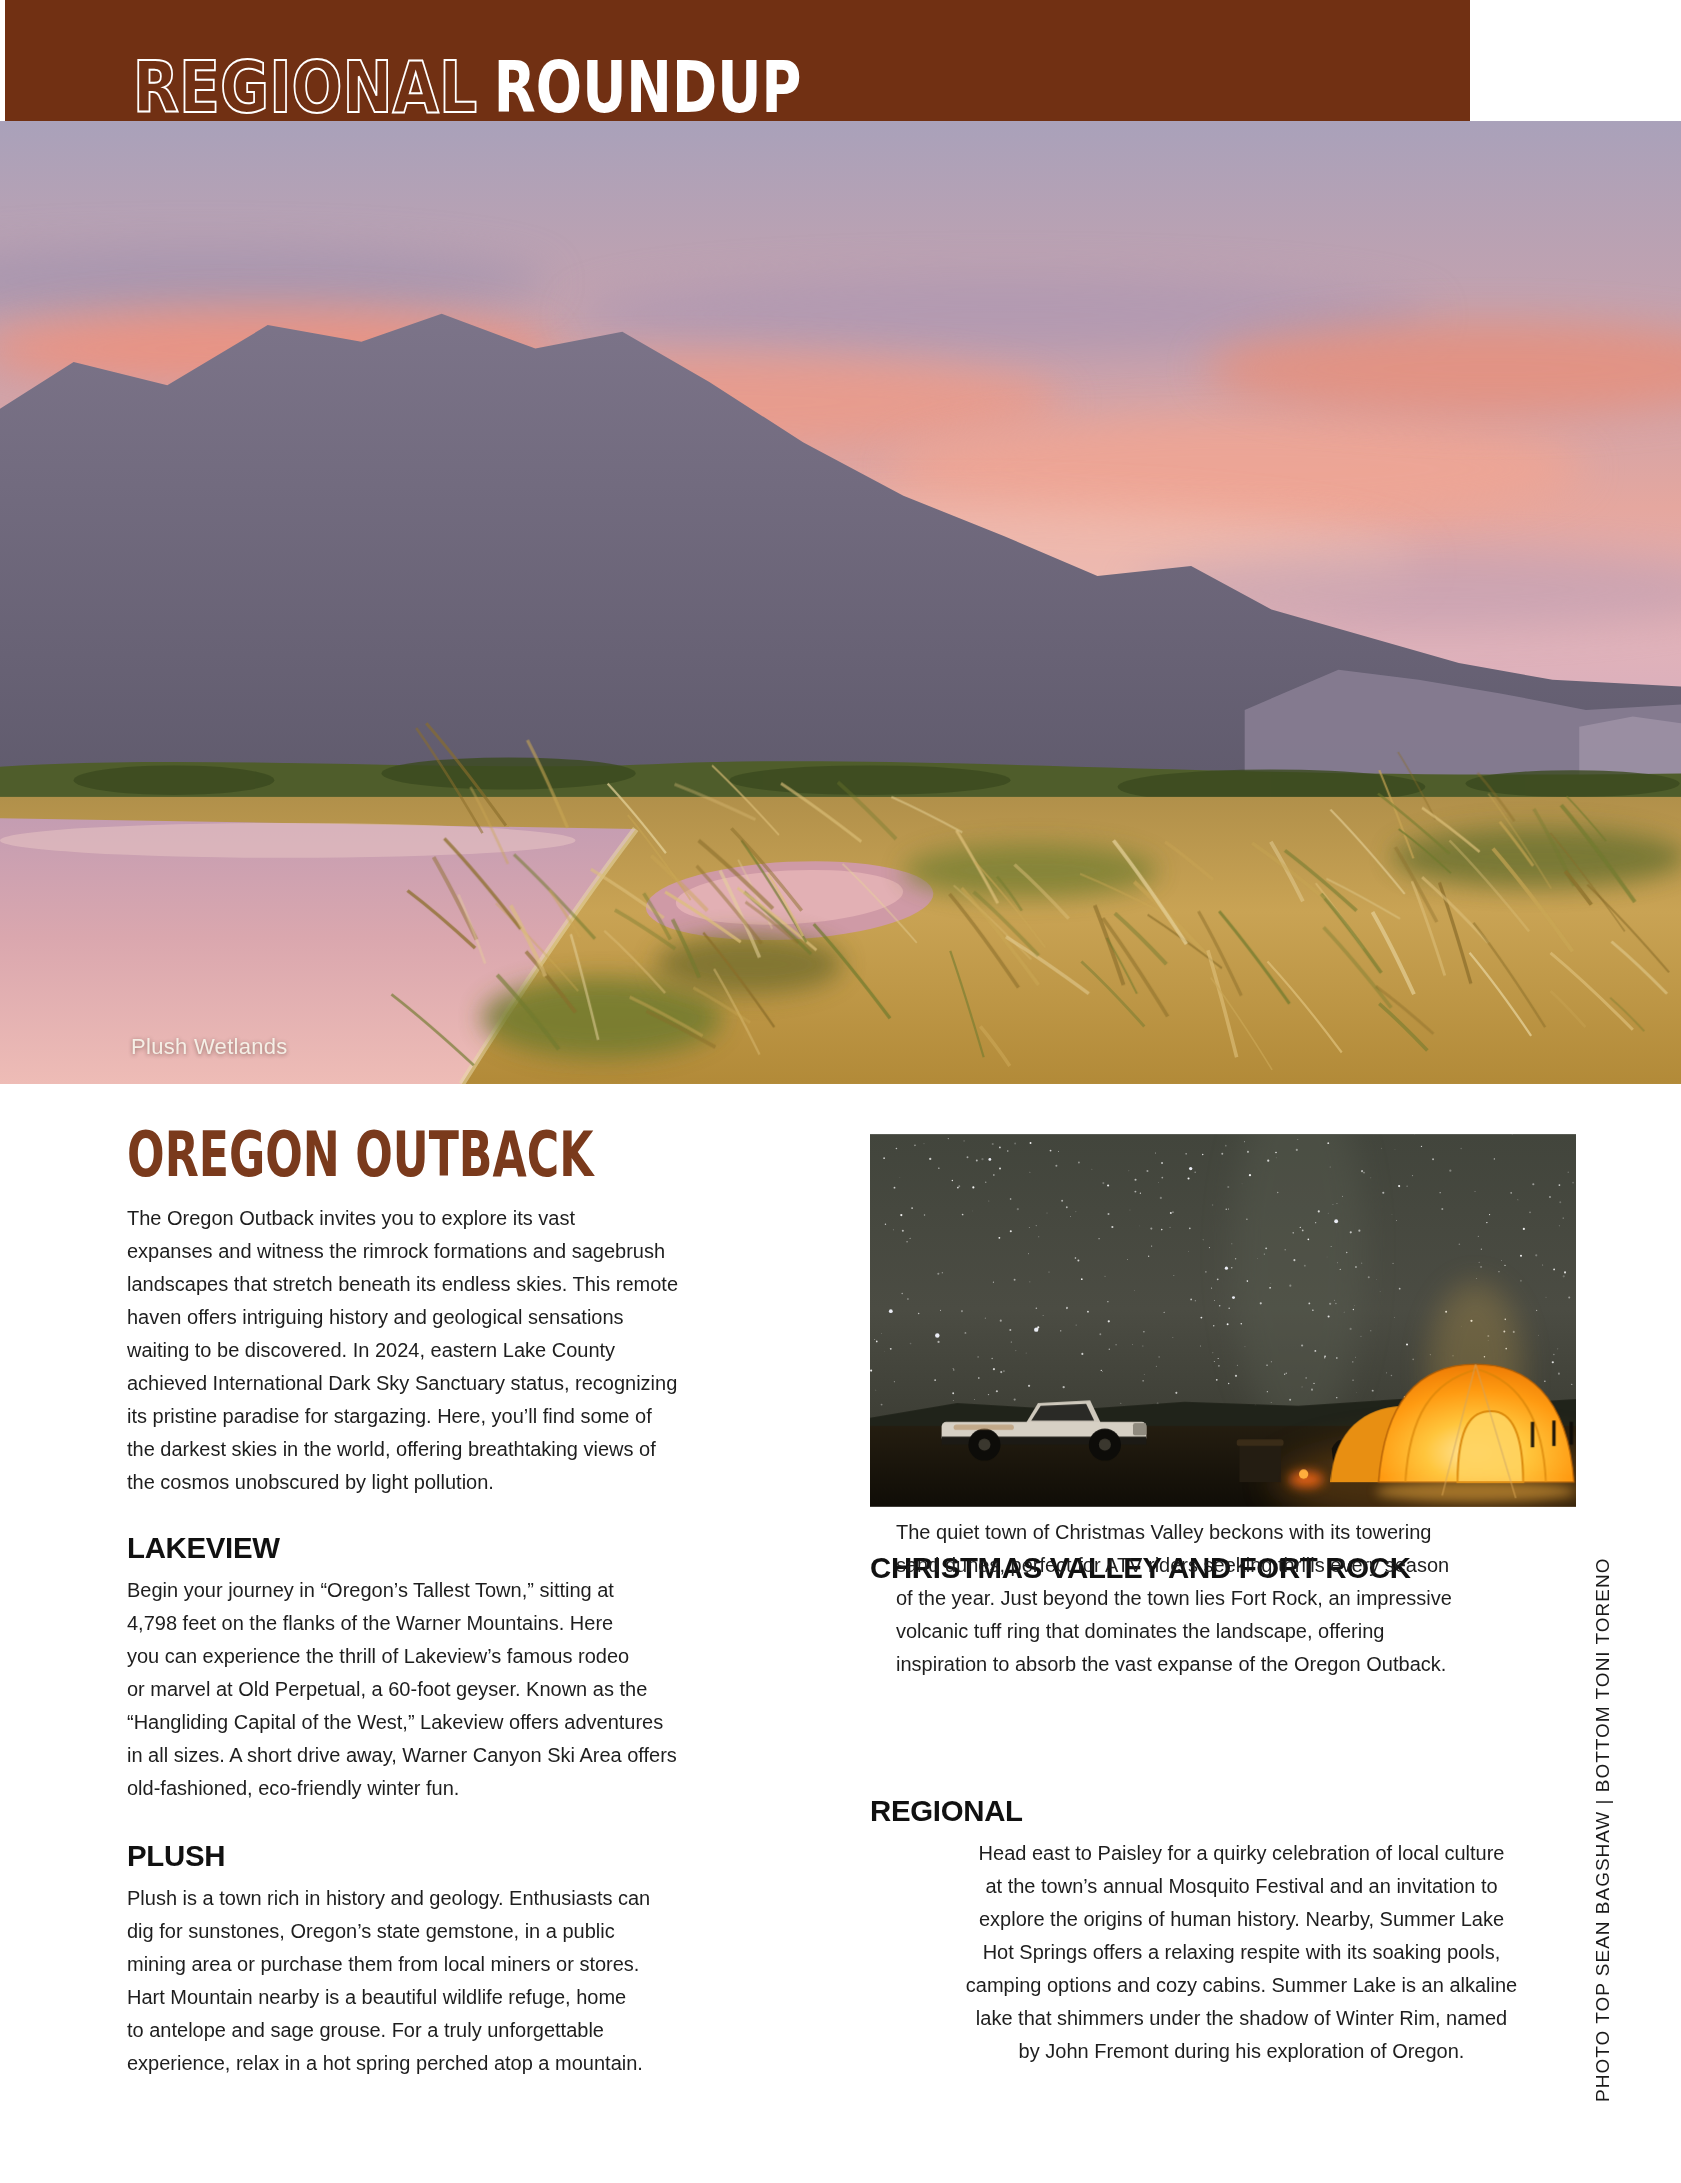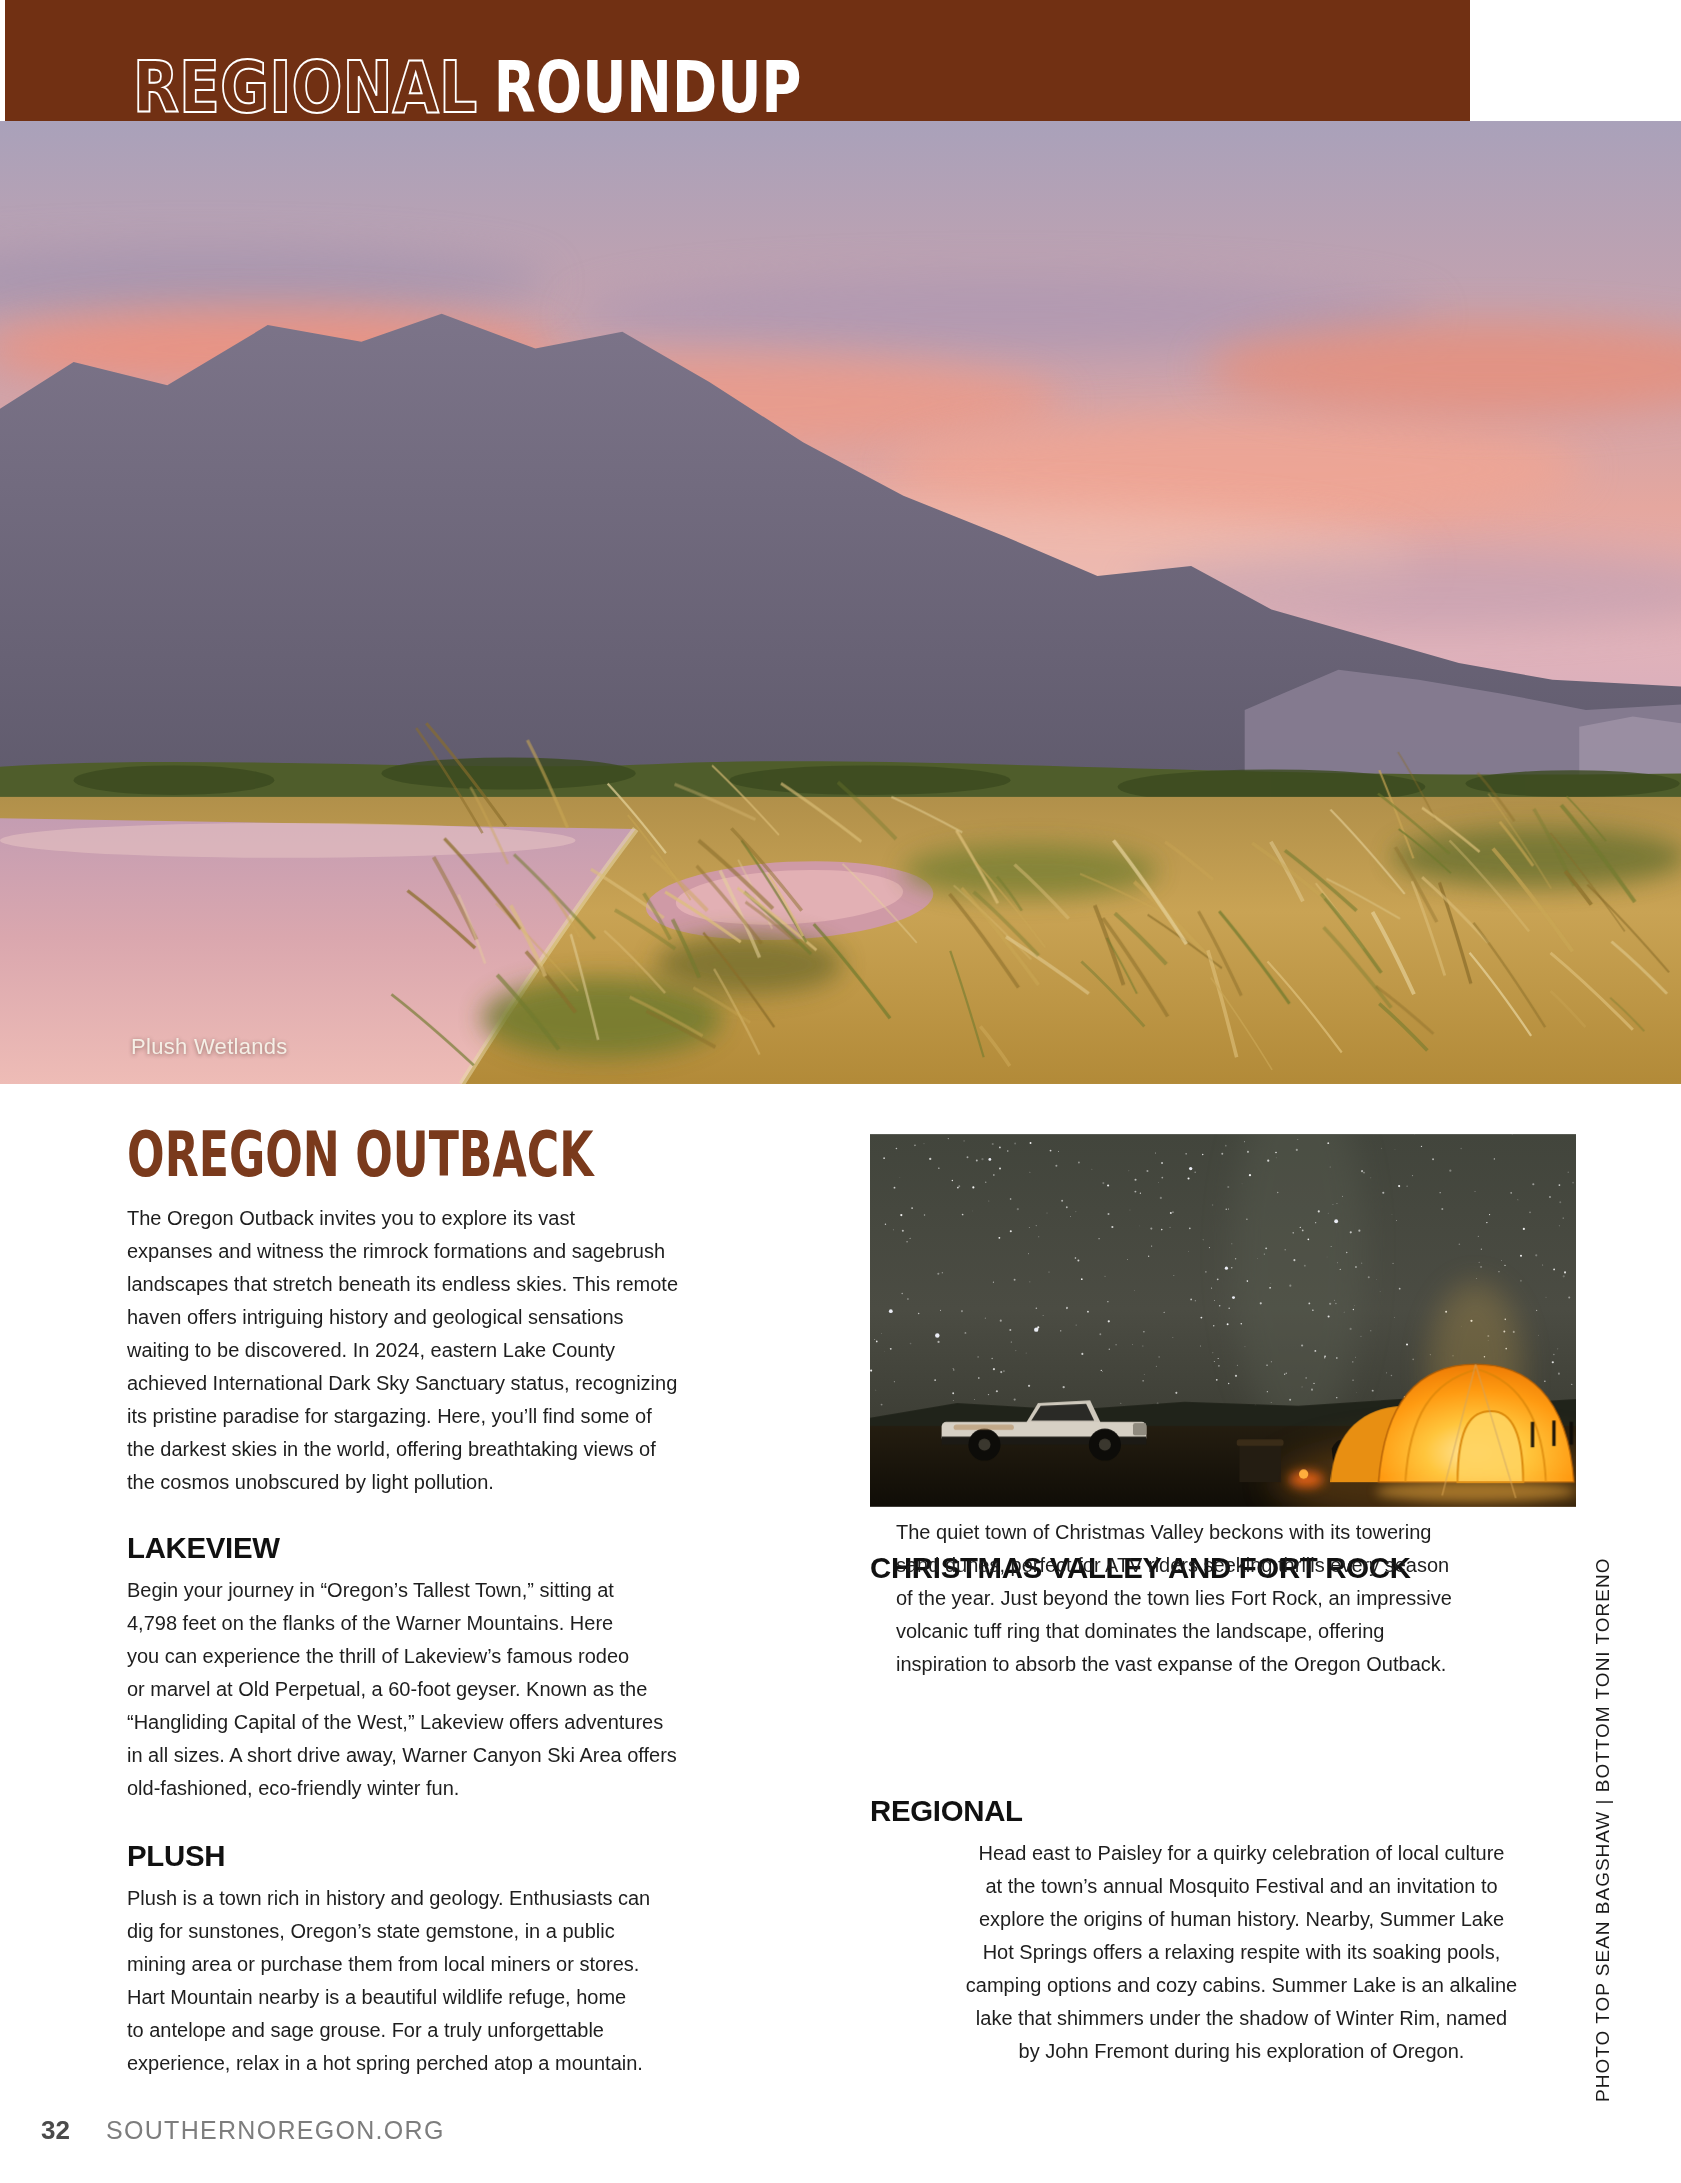--- a/index.html
+++ b/index.html
@@ -769,19 +769,15 @@
   <p class="body" id="paisley-b">Head east to Paisley for a quirky celebration of local culture
 at the town’s annual Mosquito Festival and an invitation to
 explore the origins of human history. Nearby, Summer Lake
 Hot Springs offers a relaxing respite with its soaking pools,
 camping options and cozy cabins. Summer Lake is an alkaline
 lake that shimmers under the shadow of Winter Rim, named
 by John Fremont during his exploration of Oregon.</p>
 
   <div class="credit">PHOTO TOP SEAN BAGSHAW | BOTTOM TONI TORENO</div>
 
-  <footer class="footer">
-    <span class="pageno">32</span>
-    <span class="site">SOUTHERNOREGON.ORG</span>
-  </footer>
 
 </div>
 
 
 </body></html>

